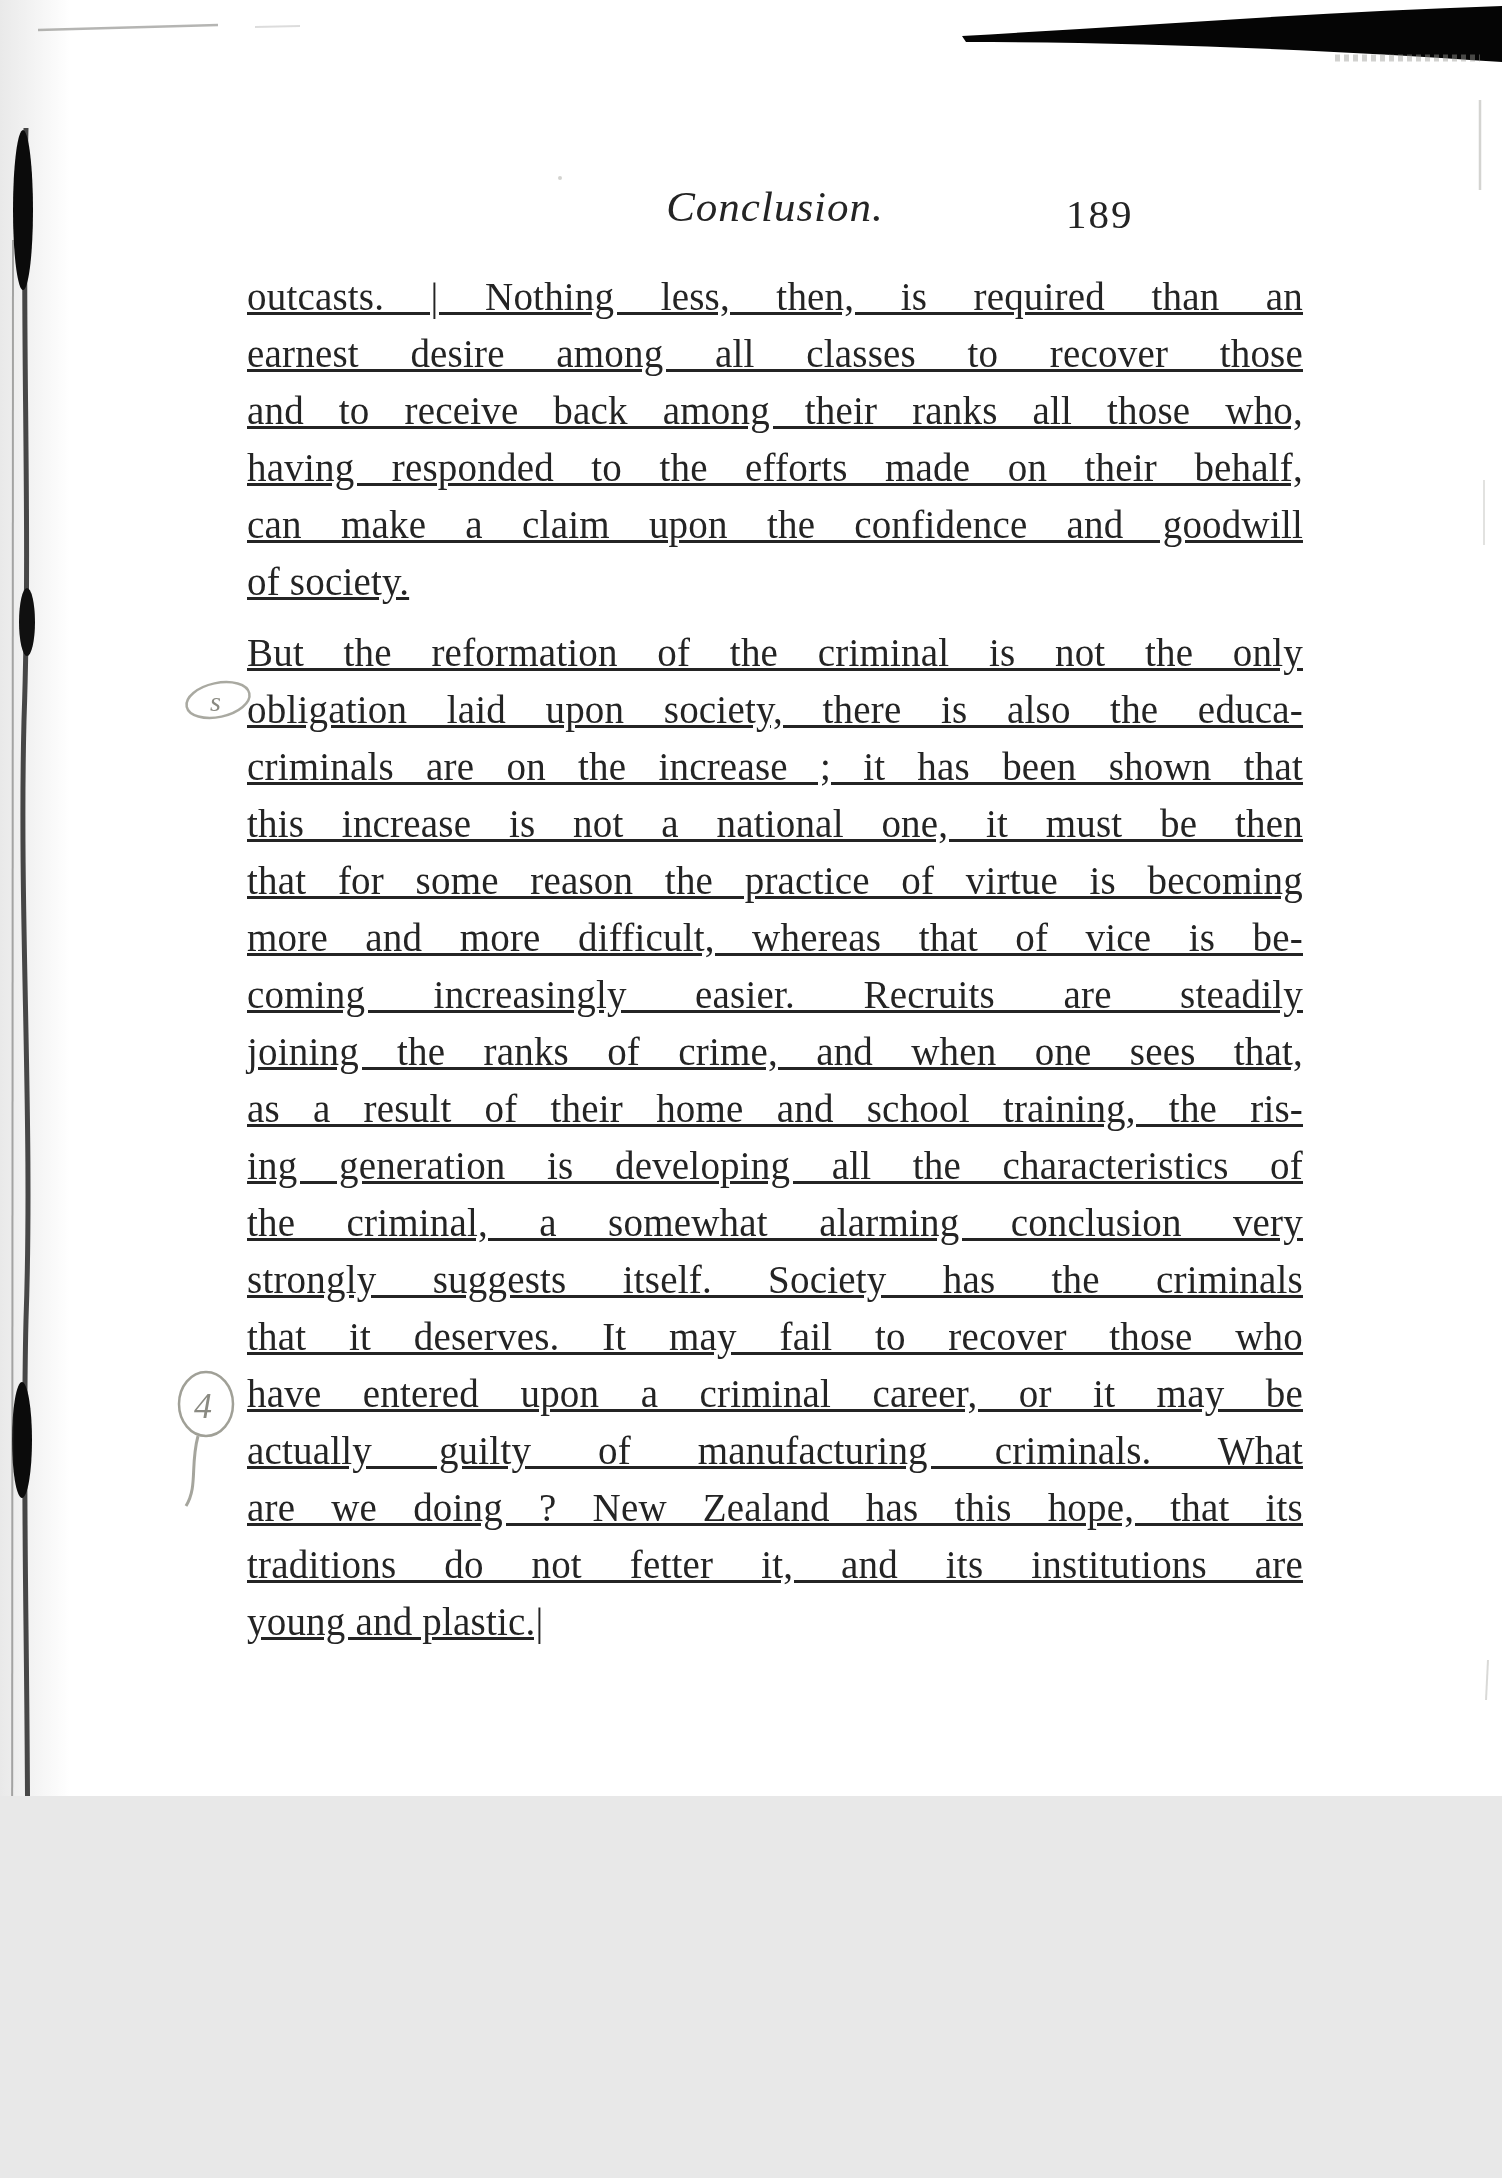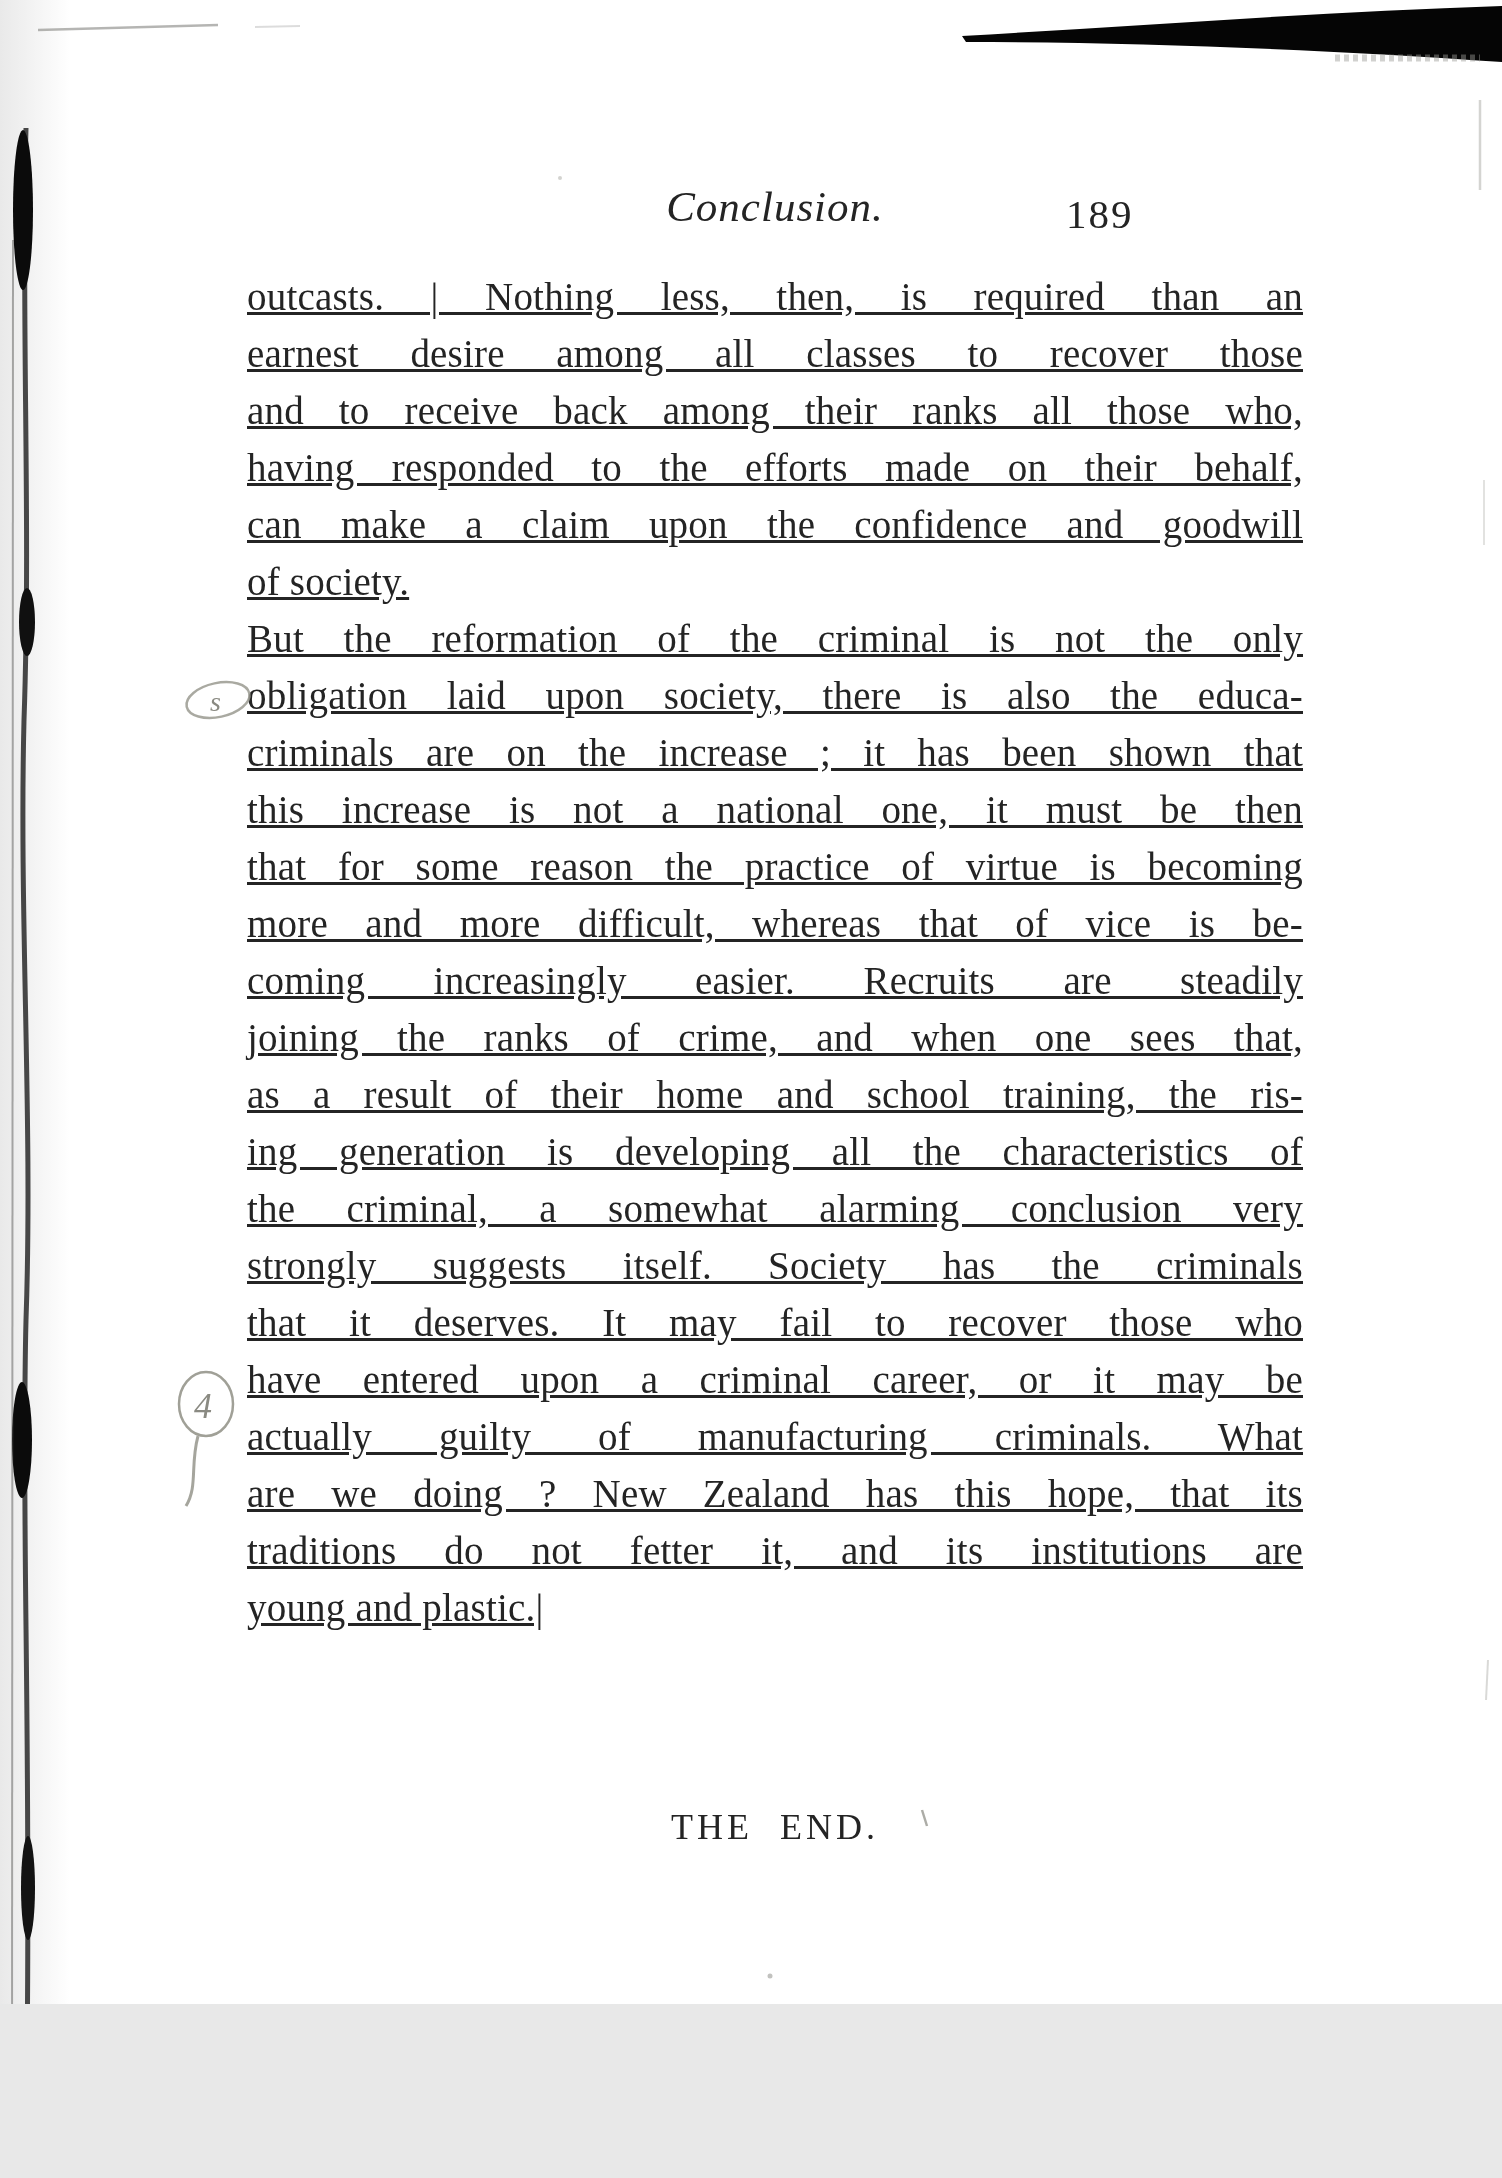--- a/index.html
+++ b/index.html
@@ -3,21 +3,21 @@
 <meta charset="utf-8">
 <style>
   html, body {
     margin: 0;
     padding: 0;
     background: #e8e8e8;
   }
   .page {
     position: relative;
     width: 1502px;
-    height: 2004px;
+    height: 1796px;
     background: var(--paper, #ffffff);
     overflow: hidden;
     font-family: "Liberation Serif", "DejaVu Serif", serif;
     color: var(--ink, #242424);
   }
   
   .binding-gradient {
     position: absolute;
     left: 0; top: 0; bottom: 0;
     width: 70px;
@@ -46,21 +46,21 @@
   .text-column {
     position: absolute;
     left: 247px;
     top: 268px;
     width: 1056px;
     font-size: 39px;
     line-height: 57px;
     z-index: 2;
   }
   .paragraph { margin: 0; }
-  .paragraph + .paragraph { }
+  .paragraph + .paragraph { margin-top: 14px; }
   .line {
     text-align: justify;
     text-align-last: justify;
     white-space: normal;
     letter-spacing: 0.2px;
     text-decoration: underline;
   }
   .line.last {
     text-align-last: left;
   }

